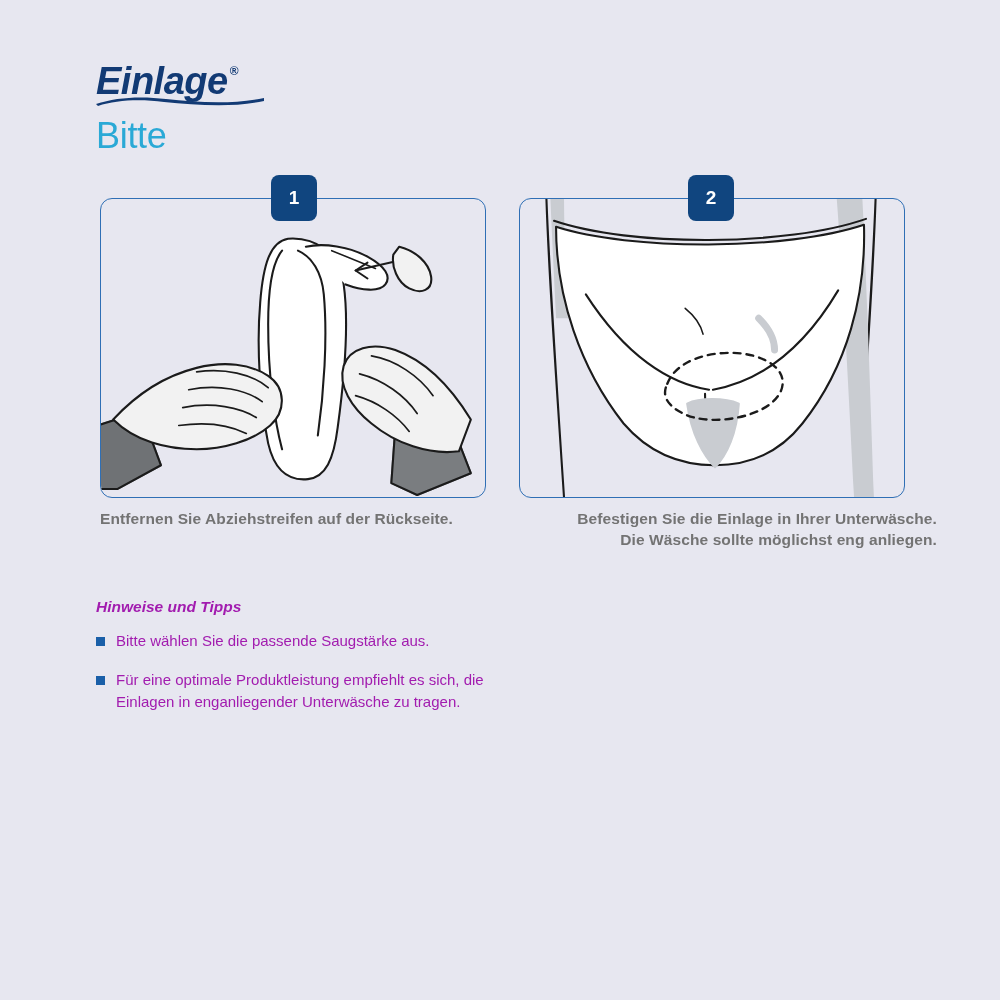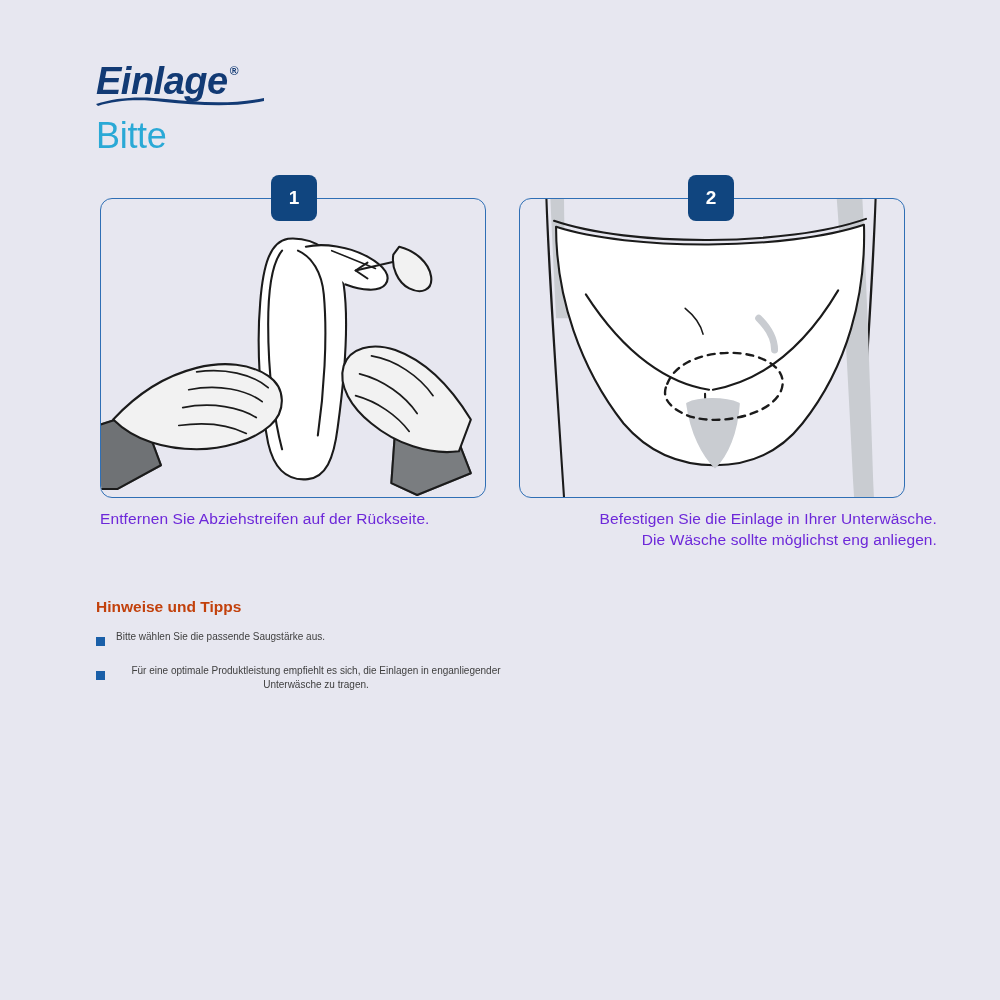--- a/index.html
+++ b/index.html
@@ -105,35 +105,37 @@
     display: flex;
     align-items: center;
     justify-content: center;
   }
   .panel.one .step-badge { left: 170px; }
   .panel.two .step-badge { left: 168px; }
 
   .caption {
     position: absolute;
     font-size: 15.5px;
-    color: #6d28d9;
+    color: #737373;
     line-height: 1.38;
     letter-spacing: 0.1px;
+    font-weight: bold;
   }
   .caption.one { left: 100px; top: 508px; width: 420px; }
   .caption.two { left: 517px; top: 508px; width: 420px; }
 
   
   .tips-title {
     position: absolute;
     left: 96px;
     top: 598px;
     font-size: 15.5px;
     font-weight: bold;
-    color: #c2410c;
+    color: #a21caf;
+    font-style: italic;
   }
   .tips-list {
     position: absolute;
     left: 96px;
     top: 630px;
     width: 420px;
   }
   .tip {
     display: flex;
     align-items: flex-start;
@@ -141,24 +143,23 @@
   }
   .tip-bullet {
     width: 9px;
     height: 9px;
     background: #1a5fa8;
     margin-top: 7px;
     margin-right: 11px;
     flex: 0 0 auto;
   }
   .tip-text {
-    font-size: 10px;
-    color: #404040;
+    font-size: 15px;
+    color: #a21caf;
     line-height: 1.42;
-    text-align: center;
   }
 </style>
 </head>
 <body>
 
 <div class="page">
 
   <div class="brand">
     <div class="brand-mark">
       <span>Einlage</span>

